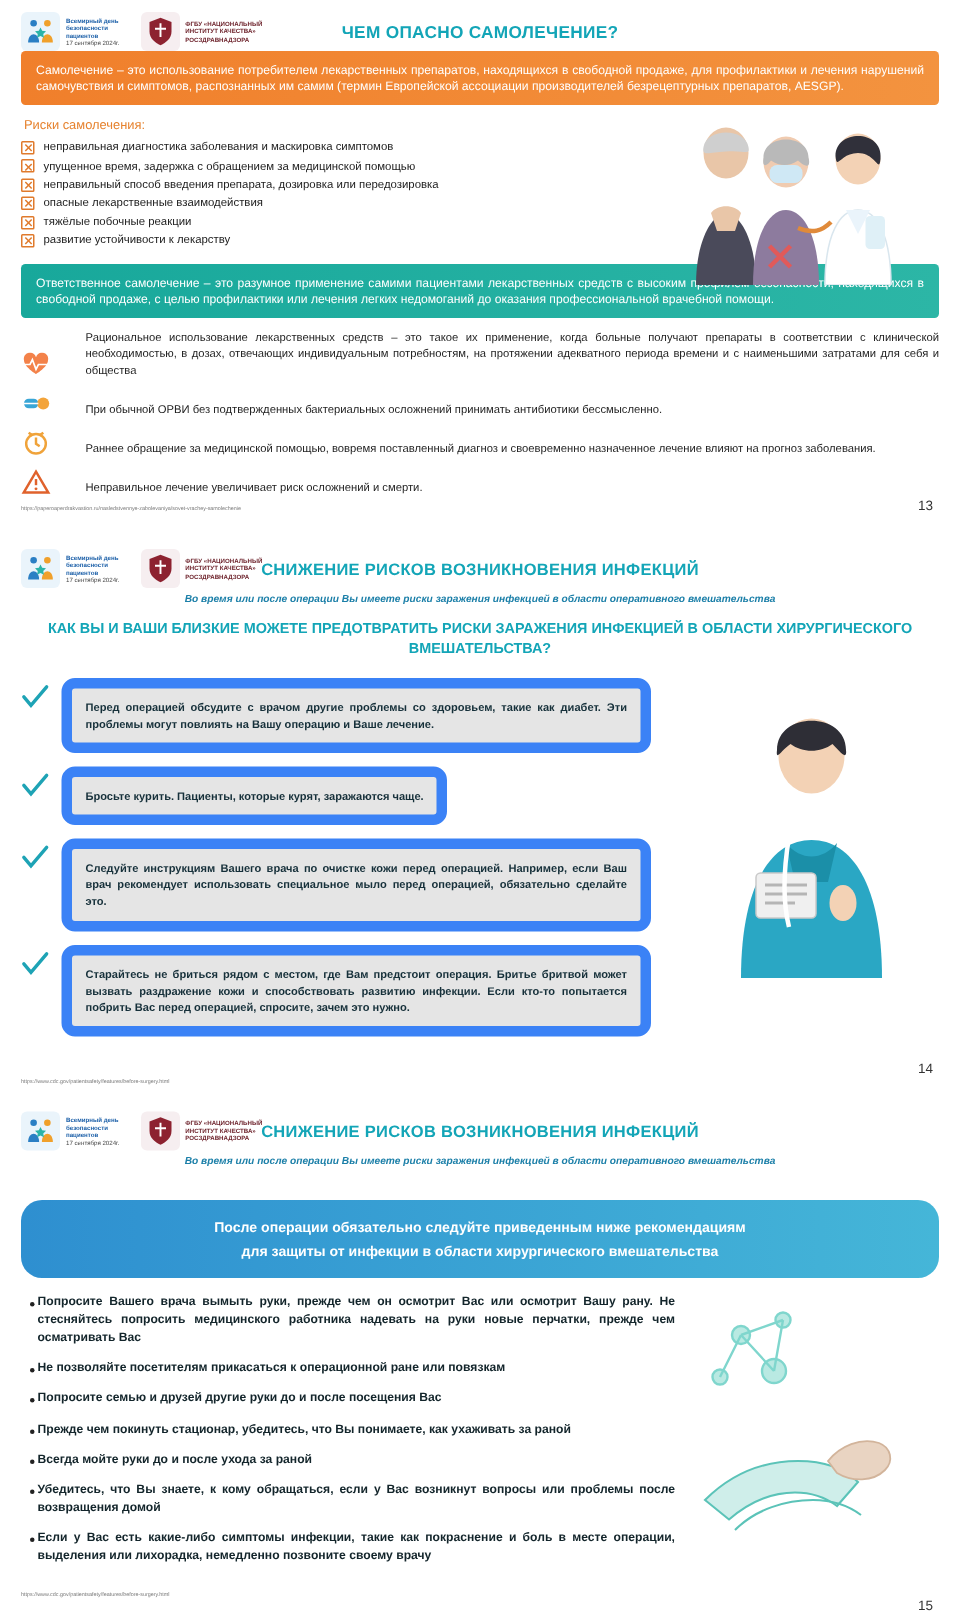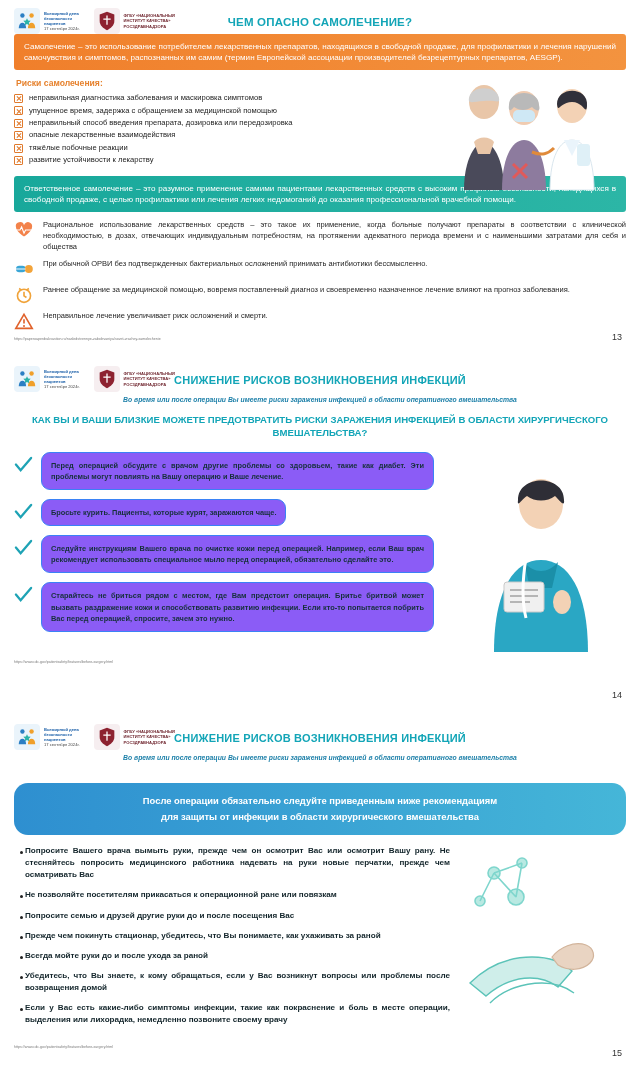--- a/index.html
+++ b/index.html
@@ -82,21 +82,21 @@
     border-radius: 14px;
     text-align: center;
     font-size: 9.4px;
     line-height: 1.7;
     padding: 10px 16px;
     font-weight: bold;
   }
 
   .risk-title {
     color: #e6822e;
-    font-weight: bold;
+    font-weight: normal;
     font-size: 8.6px;
     margin: 2px 0 4px 2px;
   }
   .risk-list { list-style: none; margin:0; padding:0; max-width: 400px; }
   .risk-list li {
     display:flex; align-items:center; gap:6px;
     font-size: 7.6px; line-height: 1.5;
     margin-bottom: 1px;
     color:#222;
   }
@@ -108,21 +108,21 @@
     border-radius: 1px;
   }
   .x-box:before, .x-box:after {
     content:""; position:absolute; left:0.5px; top:3.2px; width:6px; height:1px; background:#e07a2c;
   }
   .x-box:before { transform: rotate(45deg); }
   .x-box:after  { transform: rotate(-45deg); }
 
   .adv-list { margin: 6px 0 0 0; }
   .adv-item {
-    display:flex; gap:9px; align-items:flex-start;
+    display:flex; gap:23px; align-items:flex-end;
     margin-bottom: 6px;
   }
   .adv-ico {
     flex: 0 0 auto; width: 20px; height: 20px;
     display:flex; align-items:center; justify-content:center;
   }
   .adv-txt { font-size: 7.5px; line-height: 1.45; text-align: justify; color:#1f1f1f; }
 
   .source {
     font-size: 3.6px; color:#7a7a7a; margin-top: 3px;
@@ -159,28 +159,28 @@
     margin-bottom: 9px;
     max-width: 420px;
   }
   .check {
     flex:0 0 auto;
     width: 19px; height: 19px; margin-top: 4px;
     position: relative;
   }
   .check svg { display:block; }
   .bubble {
-    border: 1px solid #3b82f6;
+    border: 7px solid #3b82f6;
     border-radius: 9px;
     padding: 7px 9px;
     font-size: 7.4px;
     line-height: 1.5;
     font-weight: bold;
     color:#16303a;
-    background:#8b5cf6;
+    background:#e5e5e5;
     text-align: justify;
   }
 
   
   .bullets { margin: 10px 0 0 6px; max-width: 430px; }
   .bullet {
     display:flex; gap:2px; align-items:flex-start;
     font-size: 8.1px; line-height: 1.5;
     font-weight: bold; color:#13252b;
     margin-bottom: 8px;

